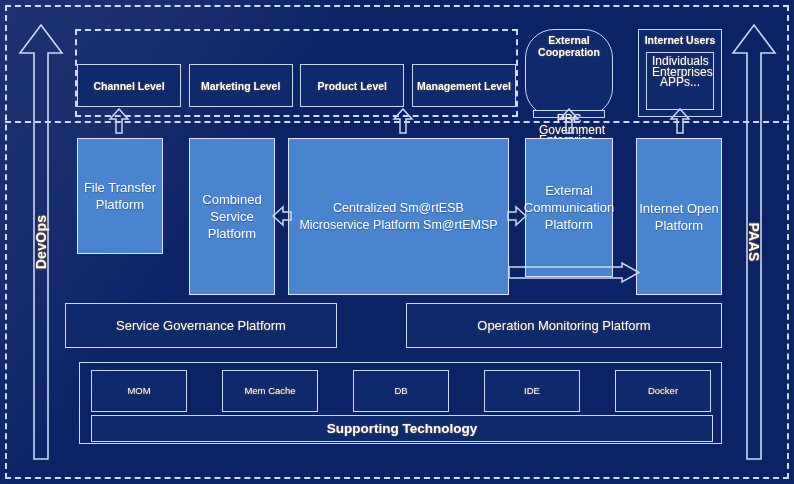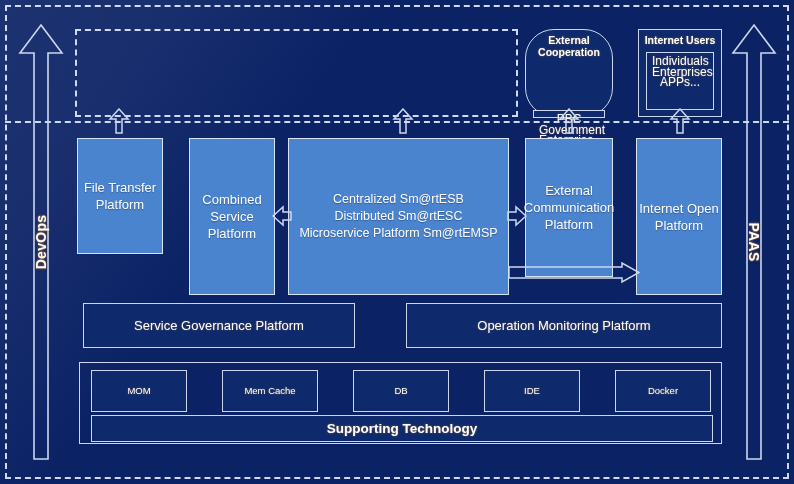--- a/index.html
+++ b/index.html
@@ -116,21 +116,21 @@
   
   .gov{
     position:absolute;top:303px;height:45px;
     border:1.6px solid #ccd7ef;
     background:#0e2a6d;
     box-sizing:border-box;
     display:flex;align-items:center;justify-content:center;
     font-size:13px;
     text-shadow:0 0 2px rgba(190,130,50,.55);
   }
-  #gov-service{left:83px;width:272px;}
+  #gov-service{left:65px;width:272px;}
   #gov-operation{left:406px;width:316px;}
 
   
   .support-frame{
     position:absolute;left:79px;top:362px;width:643px;height:82px;
     border:1.6px solid #ccd7ef;
     box-sizing:border-box;
   }
   .tech-row{
     position:absolute;left:91px;top:370px;width:620px;height:42px;
@@ -169,20 +169,34 @@
   </div>
 
   <div class="side-arrow" id="paas-arrow">
     <svg width="46" height="440" viewBox="0 0 46 440">
       <polygon points="23,3 44,31 30,31 30,437 16,437 16,31 2,31" fill="none" stroke="#ccd7ef" stroke-width="1.6"></polygon>
     </svg>
     <div class="side-label">PAAS</div>
   </div>
 
   <div class="top-group"></div>
+  <div class="level-row">
+    <div class="level-box">
+      <span>Channel Level</span>
+    </div>
+    <div class="level-box">
+      <span>Marketing Level</span>
+    </div>
+    <div class="level-box">
+      <span>Product Level</span>
+    </div>
+    <div class="level-box">
+      <span>Management Level</span>
+    </div>
+  </div>
 
   <div class="stake" id="stake-external">
     <div class="stake-title">External Cooperation</div>
     <div class="stake-inner">PBC Government Enterprise...</div>
   </div>
   <div class="stake" id="stake-internet">
     <div class="stake-title">Internet Users</div>
     <div class="stake-inner">Individuals Enterprises APPs...</div>
   </div>
 
@@ -211,21 +225,20 @@
 
   <div class="plat" id="plat-file">
     <span>File Transfer Platform</span>
   </div>
   <div class="plat" id="plat-combined">
     <span>Combined Service Platform</span>
   </div>
   <div class="plat" id="plat-center">
     <div class="ct">
       <div>Centralized Sm@rtESB</div>
-      <div>Distributed Sm@rtESC</div>
       <div>Microservice Platform Sm@rtEMSP</div>
     </div>
   </div>
   <div class="plat" id="plat-external">
     <span>External Communication Platform</span>
   </div>
   <div class="plat" id="plat-internet">
     <span>Internet Open Platform</span>
   </div>
 

